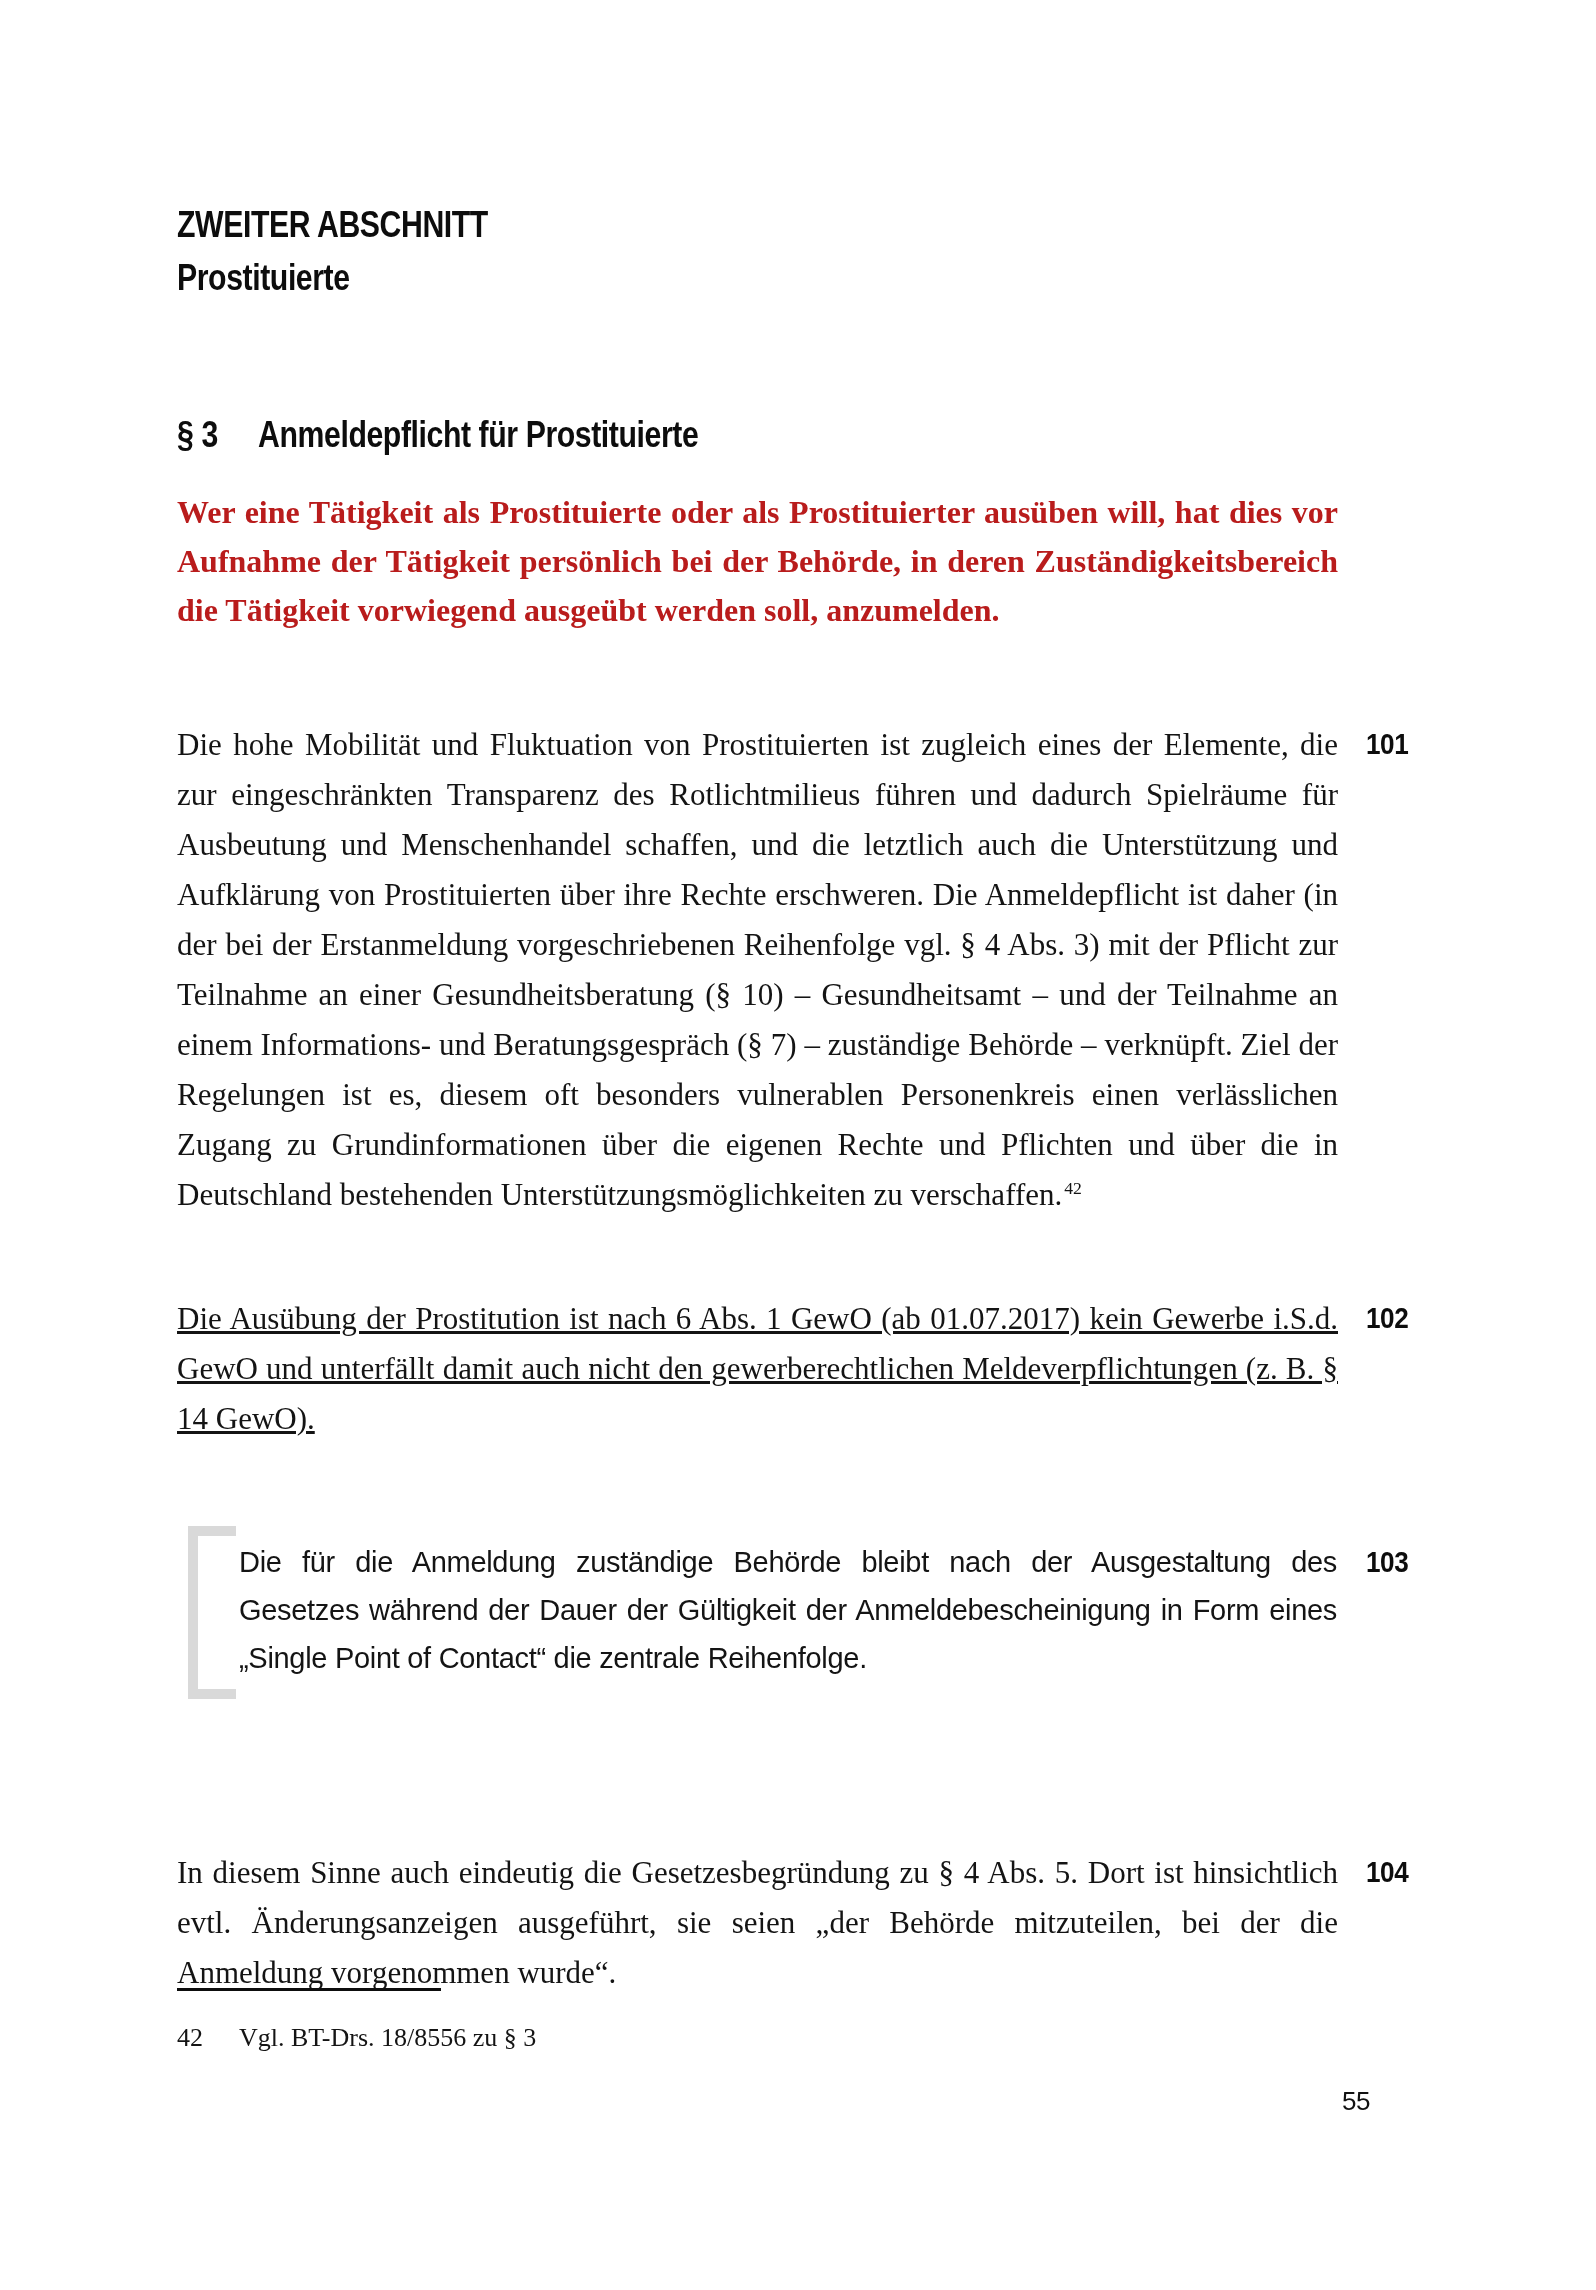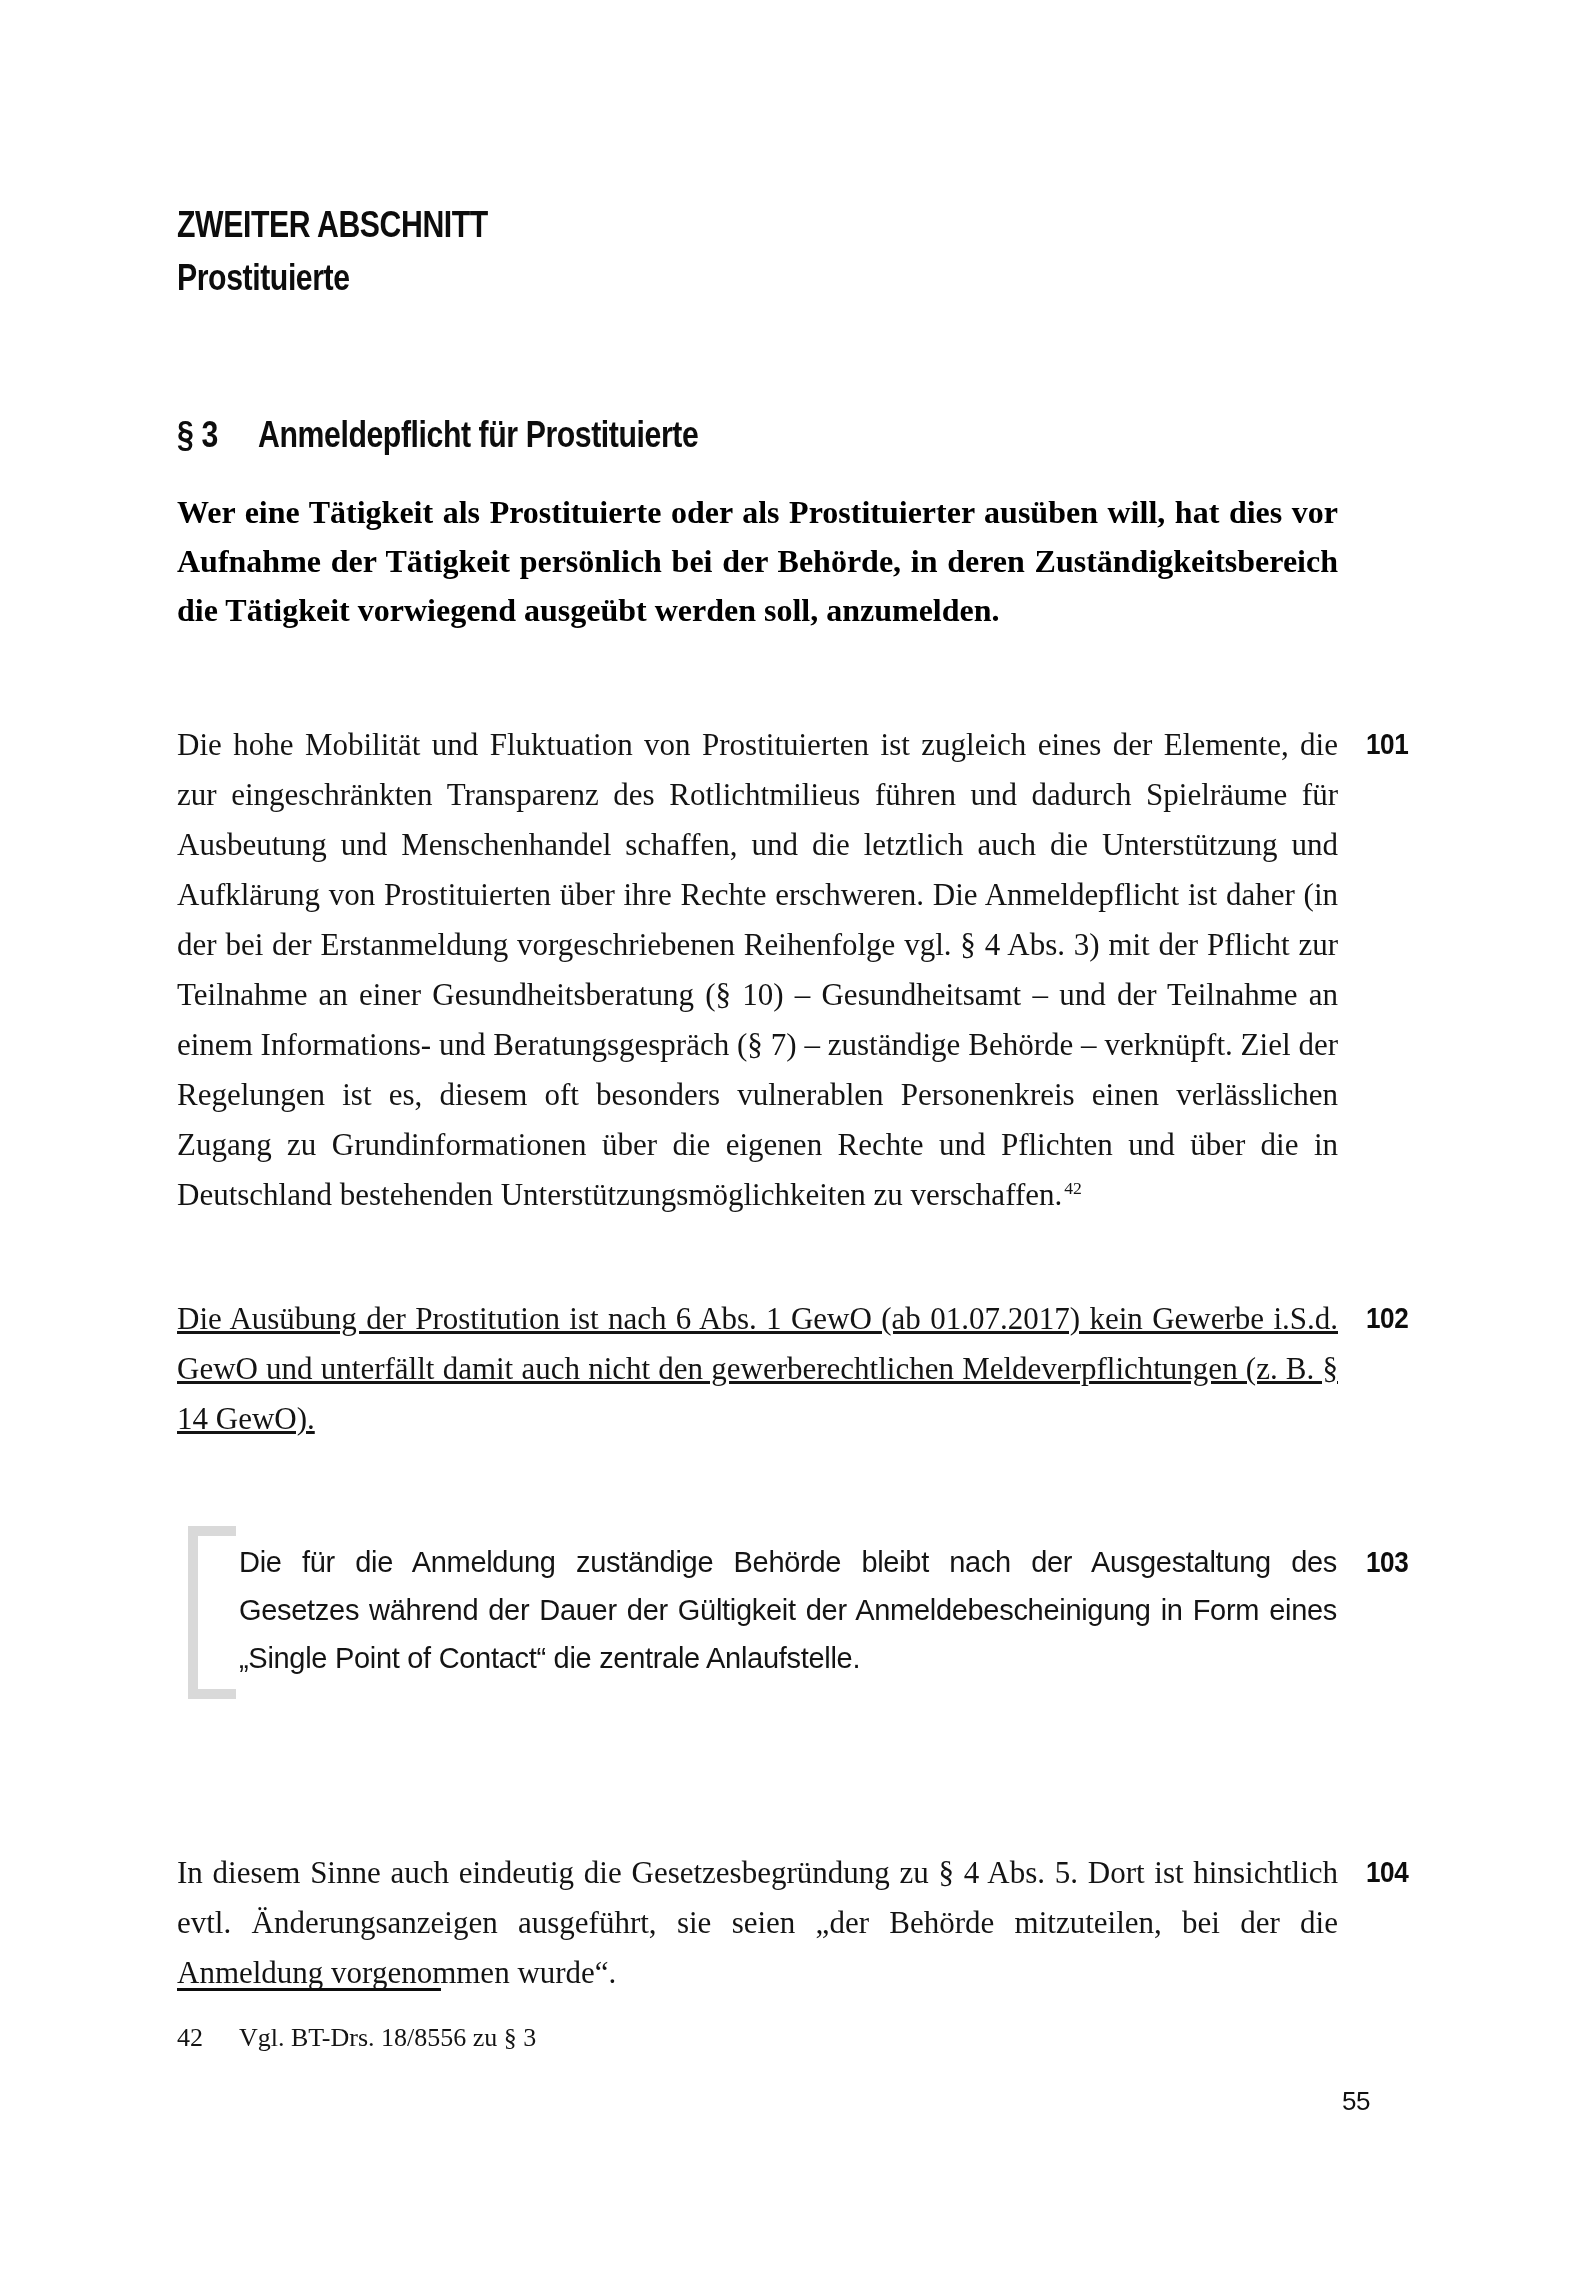--- a/index.html
+++ b/index.html
@@ -35,21 +35,21 @@
   .heading-title { margin-left:48px; }
 
   
   .body-par {
     font-size:31px; line-height:50px;
     text-align:justify; color:#141414;
   }
   .norm-par {
     top:488px;
     font-weight:700; font-size:32px; line-height:49px;
-    text-align:justify; color:#000000;
+    text-align:justify; color:#b91c1c;
   }
   .p101 { top:720px; }
   .p102 { top:1294px;text-decoration:underline; }
   .p104 { top:1848px; }
 
   .fn-ref { font-size:17.7px; vertical-align:super; line-height:0; margin-left:1.9px; }
 
   
   .margin-num {
     position:absolute; left:calc(100% + 28px); top:0.9px;
@@ -110,21 +110,21 @@
     <span class="margin-num">101</span>
   </div>
 
   <div class="abs body-par p102">
     <span>Die Ausübung der Prostitution ist nach 6 Abs. 1 GewO (ab 01.07.2017) kein Gewerbe i.S.d. GewO und unterfällt damit auch nicht den gewerberechtlichen Meldeverpflichtungen (z. B. § 14 GewO).</span>
     <span class="margin-num">102</span>
   </div>
 
   <div class="abs quote-block">
     <div class="quote-bracket"></div>
-    <div class="quote-text">Die für die Anmeldung zuständige Behörde bleibt nach der Ausgestaltung des Gesetzes während der Dauer der Gültigkeit der Anmeldebescheinigung in Form eines „Single Point of Contact“ die zentrale Anlaufstelle.</div>
+    <div class="quote-text">Die für die Anmeldung zuständige Behörde bleibt nach der Ausgestaltung des Gesetzes während der Dauer der Gültigkeit der Anmeldebescheinigung in Form eines „Single Point of Contact“ die zentrale Reihenfolge.</div>
     <span class="margin-num">103</span>
   </div>
 
   <div class="abs body-par p104">
     <span>In diesem Sinne auch eindeutig die Gesetzesbegründung zu § 4 Abs. 5. Dort ist hinsichtlich evtl. Änderungsanzeigen ausgeführt, sie seien „der Behörde mitzuteilen, bei der die Anmeldung vorgenommen wurde“.</span>
     <span class="margin-num">104</span>
   </div>
 
   <div class="abs footnote-rule"></div>
   <div class="abs footnote">

